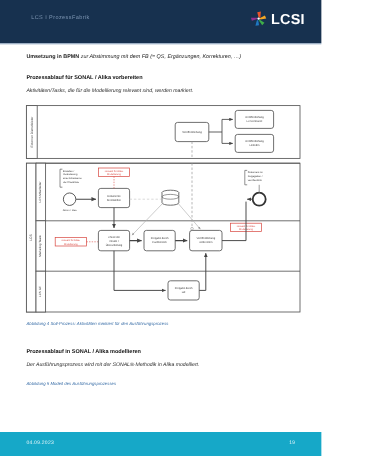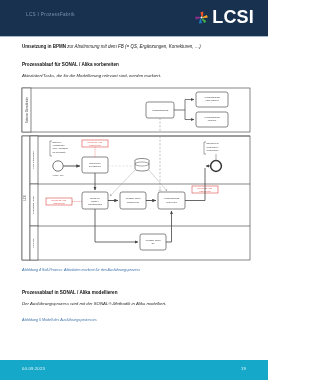--- a/index.html
+++ b/index.html
@@ -20,21 +20,21 @@
     position:absolute;left:26px;top:12px;
     font-size:4.6px;letter-spacing:.35px;
     color:#7d95b2;font-weight:400;white-space:nowrap;
   }
   .logo-wrap{
     position:absolute;right:14px;top:8px;
     display:flex;align-items:center;gap:3px;
   }
   .logo-mark{width:15px;height:15px;position:relative;}
   .logo-text{
-    font-size:18px;font-weight:700;color:#ffffff;
+    font-size:12px;font-weight:700;color:#ffffff;
     letter-spacing:.2px;line-height:1;
   }
   .header-rule{
     position:absolute;left:0;top:36px;width:268px;height:1.2px;
     background:#5b7fa6;opacity:.55;
   }
 
   
   .content{position:absolute;left:0;top:36px;width:268px;}
   .lead{

